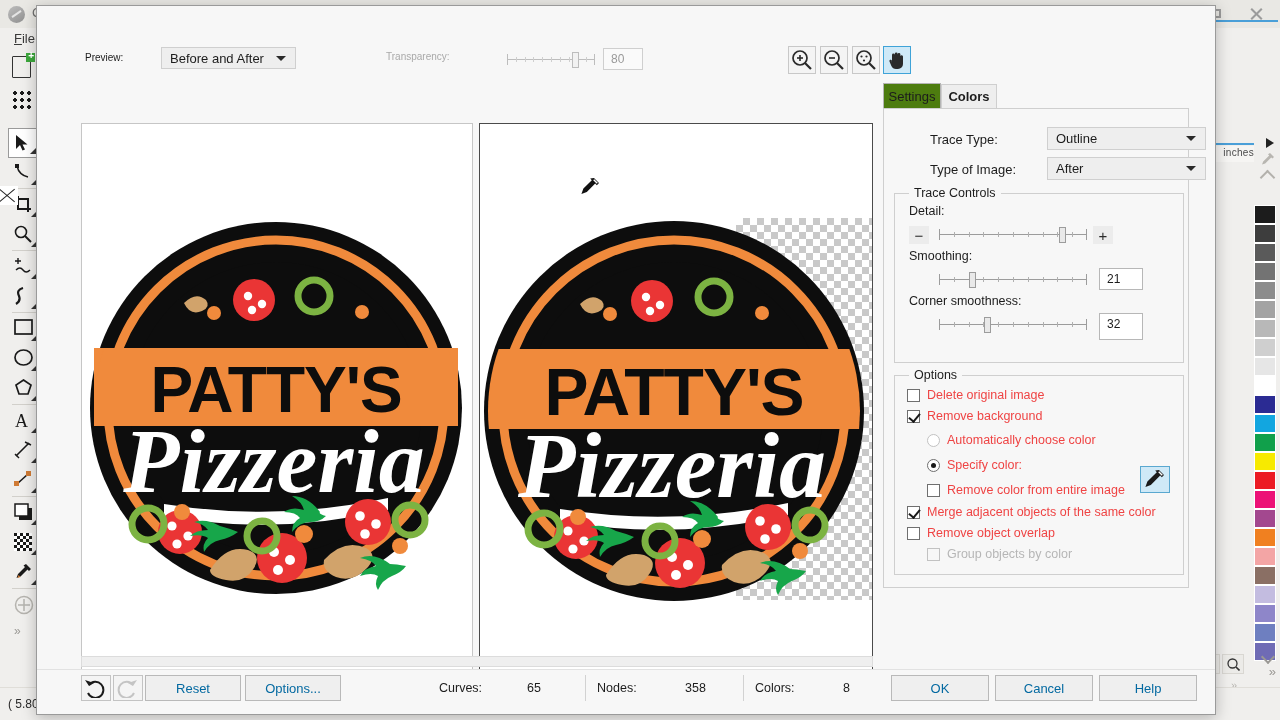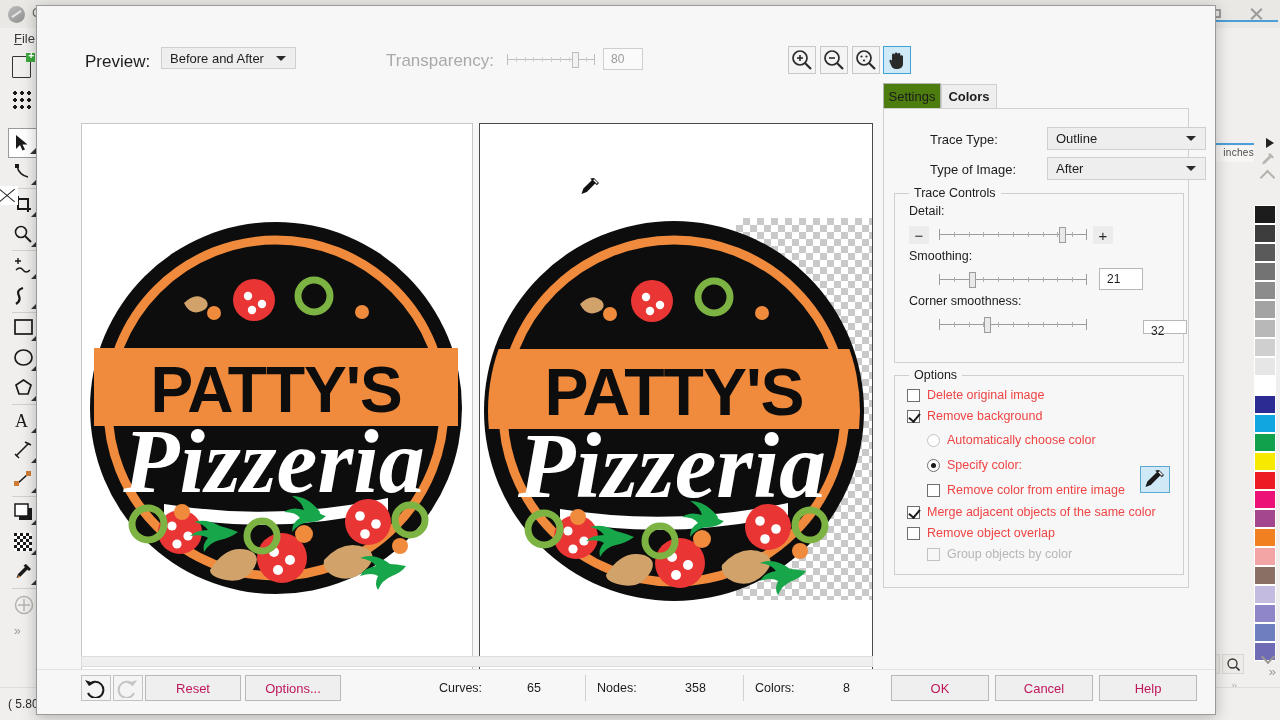--- a/index.html
+++ b/index.html
@@ -100,21 +100,21 @@
   .dlg{position:absolute;left:36px;top:5px;width:1180px;height:710px;background:#f7f7f7;border:1px solid #9a9a9a;
        box-shadow:0 3px 14px rgba(0,0,0,.25);box-sizing:border-box;}
   .dlg-title{position:absolute;left:0;top:0;width:100%;height:34px;background:#ffffff;}
   .dlg-title-txt{position:absolute;left:42px;top:8px;font-size:14px;color:#1c1c1c;}
   .dlg-winbtns{position:absolute;right:0;top:0;height:34px;display:flex;align-items:center;}
   .dwb{width:46px;height:34px;display:flex;align-items:center;justify-content:center;position:relative;}
   .dwb-max{width:13px;height:11px;border:2px solid #1a1a1a;box-sizing:border-box;}
   .dwb-cl{width:18px;height:18px;position:relative;}
   .dwb-cl:before,.dwb-cl:after{content:"";position:absolute;left:0;top:8px;width:18px;height:2px;background:#1a1a1a;}
   .dwb-cl:before{transform:rotate(45deg);} .dwb-cl:after{transform:rotate(-45deg);}
-  .lbl{font-size:17px;color:#1c1c1c;}
+  .lbl{font-size:10px;color:#1c1c1c;}
   .lbl.dis{color:#a9a9a9;}
   .preview-lbl{position:absolute;left:48px;top:46px;}
   .combo{position:absolute;background:#eeeeee;border:1px solid #cfcfcf;box-sizing:border-box;
      font-size:13px;color:#1c1c1c;padding-left:8px;display:flex;align-items:center;}
   .combo .cv{flex:1;}
   .combo .carr{width:0;height:0;border-left:5px solid transparent;border-right:5px solid transparent;border-top:5px solid #2a2a2a;margin-right:9px;}
   #preview-combo{left:124px;top:41px;width:135px;height:22px;}
   .transp-lbl{position:absolute;left:349px;top:45px;}
 
   .slider{position:absolute;height:14px;}
@@ -181,21 +181,21 @@
   .opt-lbl{position:absolute;font-size:12.5px;color:#ef4444;}
   .opt-lbl.dis{color:#b6b6b6;}
   .dropper-btn{position:absolute;left:245px;top:90px;width:30px;height:27px;background:#cfe9f7;border:1px solid #5aa8d0;box-sizing:border-box;}
 
   
   .hscroll{position:absolute;left:44px;top:650px;width:792px;height:11px;background:#efefef;border:1px solid #dcdcdc;box-sizing:border-box;}
   .dlg-bottom{position:absolute;left:0;bottom:0;width:100%;height:44px;background:#f7f7f7;border-top:1px solid #e2e2e2;}
   .ubtn{position:absolute;top:669px;width:30px;height:26px;background:#f4f4f4;border:1px solid #c3c3c3;box-sizing:border-box;}
   #undo-btn{left:44px;} #redo-btn{left:76px;}
   .tbtn{position:absolute;background:#efefef;border:1px solid #b9b9b9;box-sizing:border-box;
-      font-size:13px;color:#be185d;display:flex;align-items:center;justify-content:center;}
+      font-size:13px;color:#0369a1;display:flex;align-items:center;justify-content:center;}
   #reset-btn{left:108px;top:669px;width:96px;height:26px;}
   #options-btn{left:208px;top:669px;width:96px;height:26px;}
   #ok-btn{left:854px;top:669px;width:98px;height:26px;}
   #cancel-btn{left:958px;top:669px;width:98px;height:26px;}
   #help-btn{left:1062px;top:669px;width:98px;height:26px;}
 
   .stat{position:absolute;top:675px;font-size:12.5px;color:#1c1c1c;}
   .statsep{position:absolute;top:669px;width:1px;height:26px;background:#d2d2d2;}
   #curves-lbl{left:402px;} #curves-val{left:490px;}
   #nodes-lbl{left:560px;} #nodes-val{left:648px;}
@@ -717,21 +717,21 @@
             <div class="tk" style="left: 30px;"></div>
             <div class="tk" style="left: 44px;"></div>
             <div class="tk" style="left: 59px;"></div>
             <div class="tk" style="left: 74px;"></div>
             <div class="tk" style="left: 89px;"></div>
             <div class="tk" style="left: 104px;"></div>
             <div class="tk" style="left: 118px;"></div>
             <div class="tk" style="left: 133px;"></div>
             <div class="thumb" style="left: 45px;"></div>
           </div>
-        <div class="numbox" style="left:204px;top:126px;width:44px;height:14px;margin-left:44px;">32</div>
+        <div class="numbox" style="left:204px;top:119px;width:44px;height:27px;">32</div>
       </div>
 
       <div class="group" id="options-group">
         <span class="gtitle">Options</span>
 
         <div class="chk" style="left:12px;top:13px;"></div>
         <div class="opt-lbl" style="left:32px;top:12px;">Delete original image</div>
 
         <div class="chk on" style="left:12px;top:34px;"></div>
         <div class="opt-lbl" style="left:32px;top:33px;">Remove background</div>

